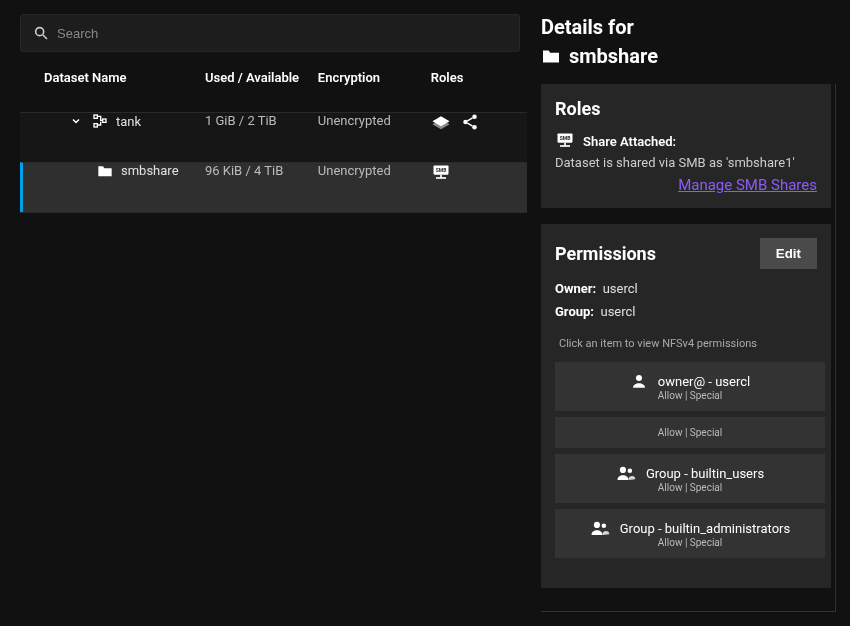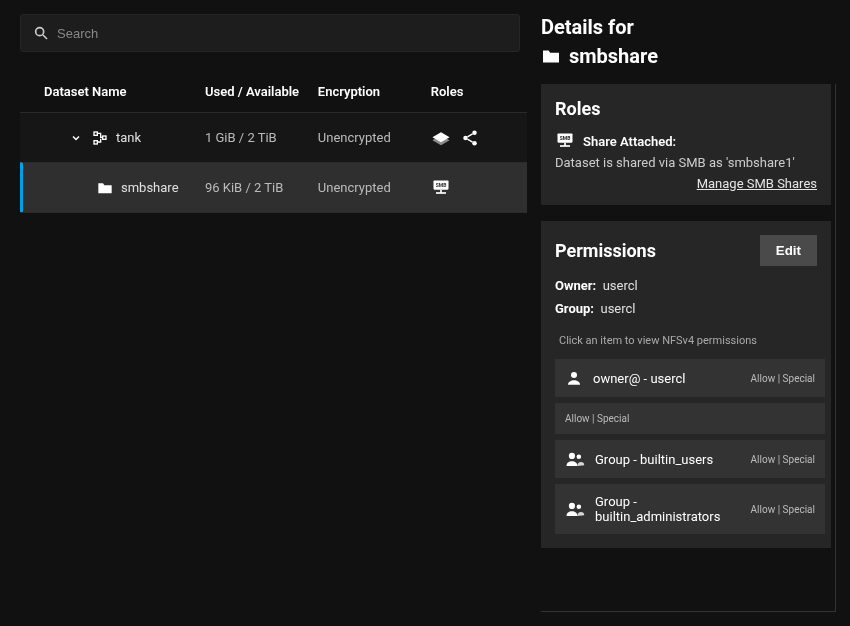--- a/index.html
+++ b/index.html
@@ -35,21 +35,21 @@
     background: transparent;
     border: none;
     outline: none;
     color: #e0e0e0;
     font-size: 13px;
     flex: 1;
   }
   .search-input::placeholder { color: #888; }
   .table-header, .table-row {
     display: flex;
-    align-items: center;
+    align-items: flex-start;
     padding: 0 8px;
   }
   .table-header {
     height: 42px;
     font-weight: 600;
     color: #fff;
   }
   .col-name   { width: 180px; padding-left:16px; }
   .col-used   { width: 115px; }
   .col-enc    { width: 115px; }
@@ -127,40 +127,41 @@
     font-size:18px;
     font-weight:700;
     color:#fff;
     margin-bottom:12px;
     display:flex;
     justify-content:space-between;
     align-items:center;
   }
   .share-line { display:flex; align-items:center; gap:8px; font-weight:600; color:#fff; margin-bottom:4px;}
   .share-desc { color:#ccc; font-size:13px; margin-bottom:6px; }
-  .link { color:#e5e5e5; text-decoration:underline; font-size:13px; display:block; text-align:right;}
+  .link { color:#8b5cf6; text-decoration:underline; font-size:15px; display:block; text-align:right;}
   .btn-edit {
     background:#4a4a4a;
     color:#fff;
     border:none;
     padding:8px 16px;
     font-weight:600;
     cursor:pointer;
   }
   .kv { margin-bottom:8px; }
   .kv b { color:#fff; }
   .hint { color:#aaa; font-size:11px; padding:10px 4px 12px 4px; }
   .perm-row {
     background:#333333;
     display:flex;
     align-items:center;
     justify-content:space-between;
     padding:10px 10px;
     margin-bottom:6px;
     min-width: 270px;
+    flex-direction: column;
   }
   .perm-left { display:flex; align-items:center; gap:10px; color:#fff; }
   .perm-right { color:#bbb; font-size:10px; white-space:nowrap; }
   .ico { display:inline-flex; align-items:center; justify-content:center; }
   svg { display:block; }
 </style>
 </head>
 <body>
 
 <div class="left-pane">
@@ -225,21 +226,21 @@
     <div class="col-name">
       <div class="indent-2">
         <span class="ico">
           <svg width="16" height="14" viewBox="0 0 24 20" fill="#fff">
               <path d="M2 3 h7 l2 3 h11 v12 H2 z"></path>
             </svg>
         </span>
         <span>smbshare</span>
       </div>
     </div>
-    <div class="col-used small-txt">96 KiB / 2 TiB</div>
+    <div class="col-used small-txt">96 KiB / 4 TiB</div>
     <div class="col-enc small-txt">Unencrypted</div>
     <div class="col-roles">
       <span class="ico">
         <svg width="20" height="20" viewBox="0 0 24 24" fill="#fff">
             <rect x="3" y="3" width="18" height="11" rx="1"></rect>
             <text x="12" y="11" font-size="6" font-weight="700" fill="#2f2f2f" text-anchor="middle">SMB</text>
             <rect x="6" y="17" width="12" height="2"></rect>
             <rect x="11" y="14" width="2" height="4"></rect>
           </svg>
       </span>
@@ -274,21 +275,21 @@
               <rect x="6" y="17" width="12" height="2"></rect>
               <rect x="11" y="14" width="2" height="4"></rect>
             </svg>
         </span>
         <span>Share Attached:</span>
       </div>
       <div class="share-desc">Dataset is shared via SMB as 'smbshare1'</div>
       <a class="link" href="#">Manage SMB Shares</a>
     </div>
 
-    <div class="card" style="padding-bottom:8px;">
+    <div class="card" style="padding-bottom:24px;">
       <div class="card-title">
         <span>Permissions</span>
         <button class="btn-edit">Edit</button>
       </div>
       <div class="kv">
         <b>Owner:</b>&nbsp;
         <span>usercl</span>
       </div>
       <div class="kv">
         <b>Group:</b>&nbsp;

